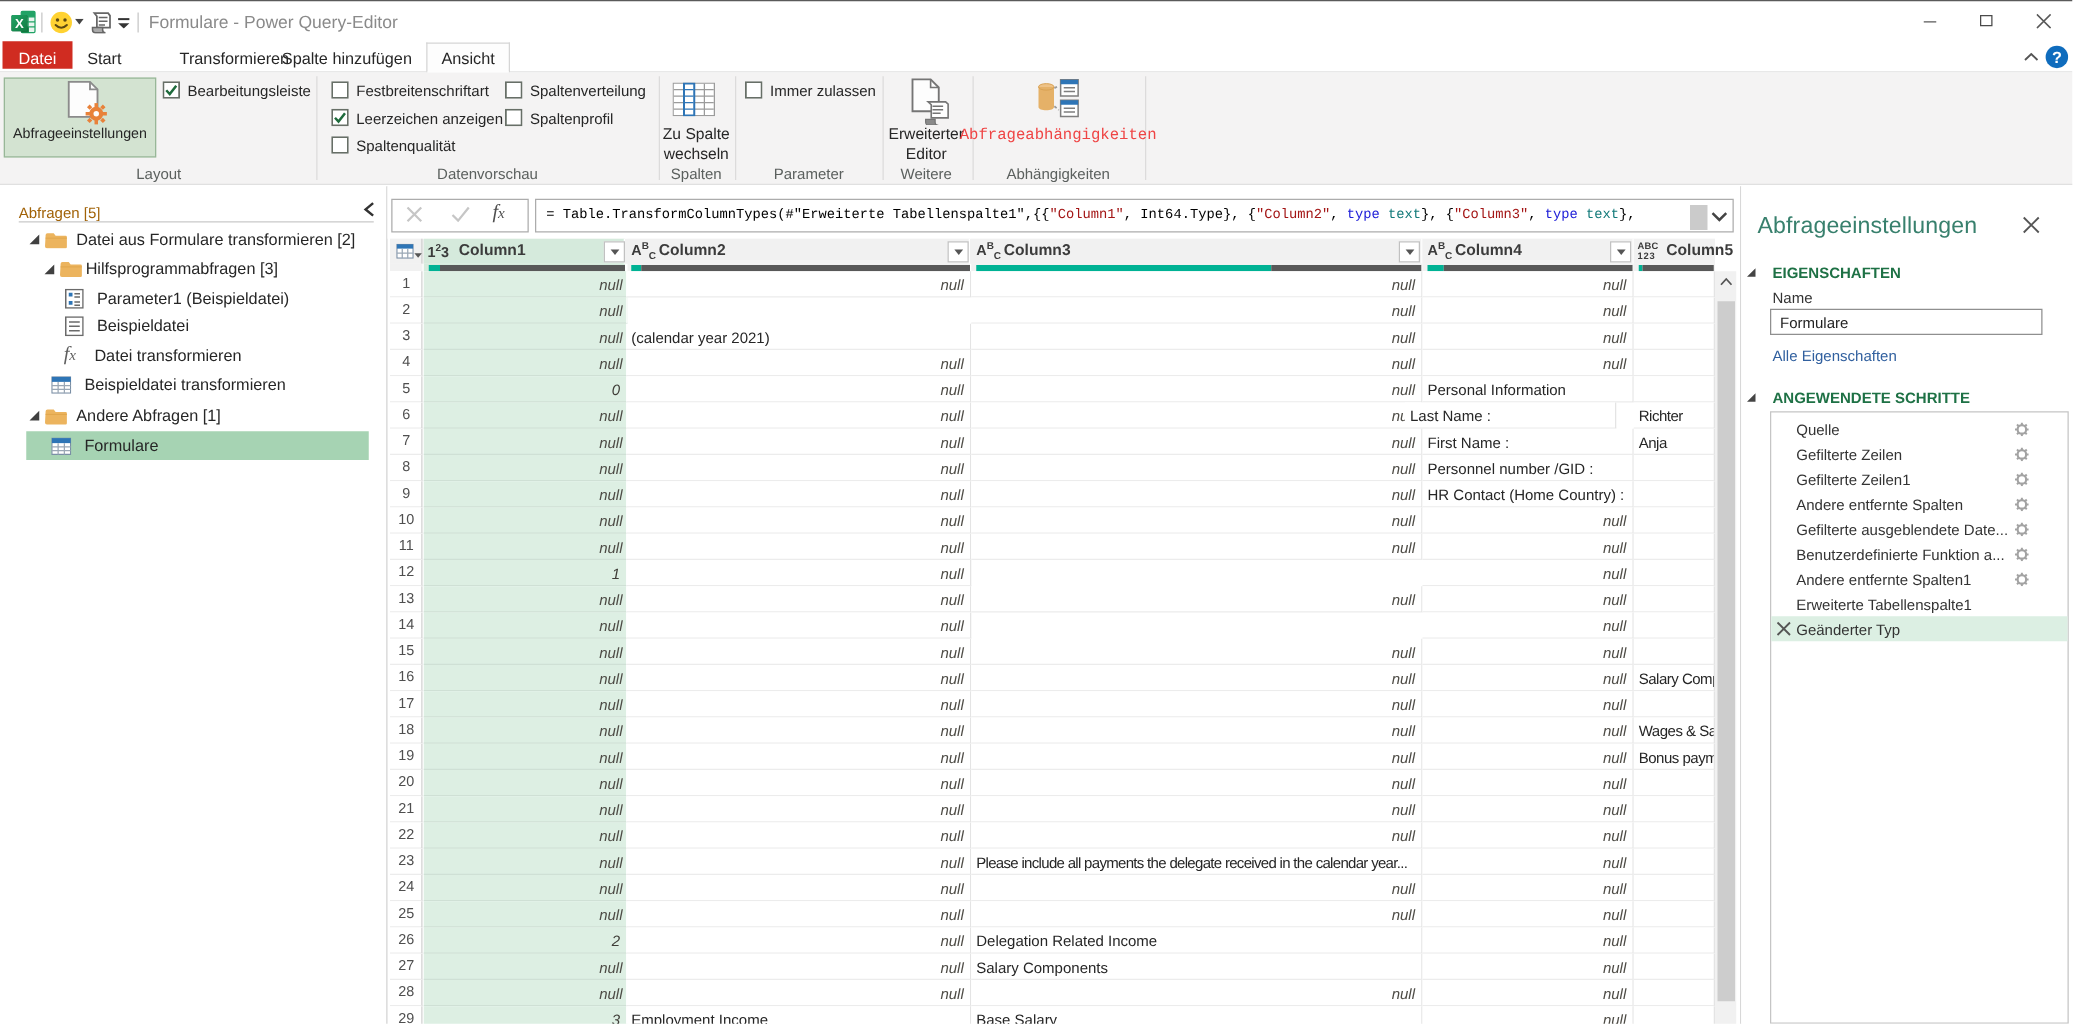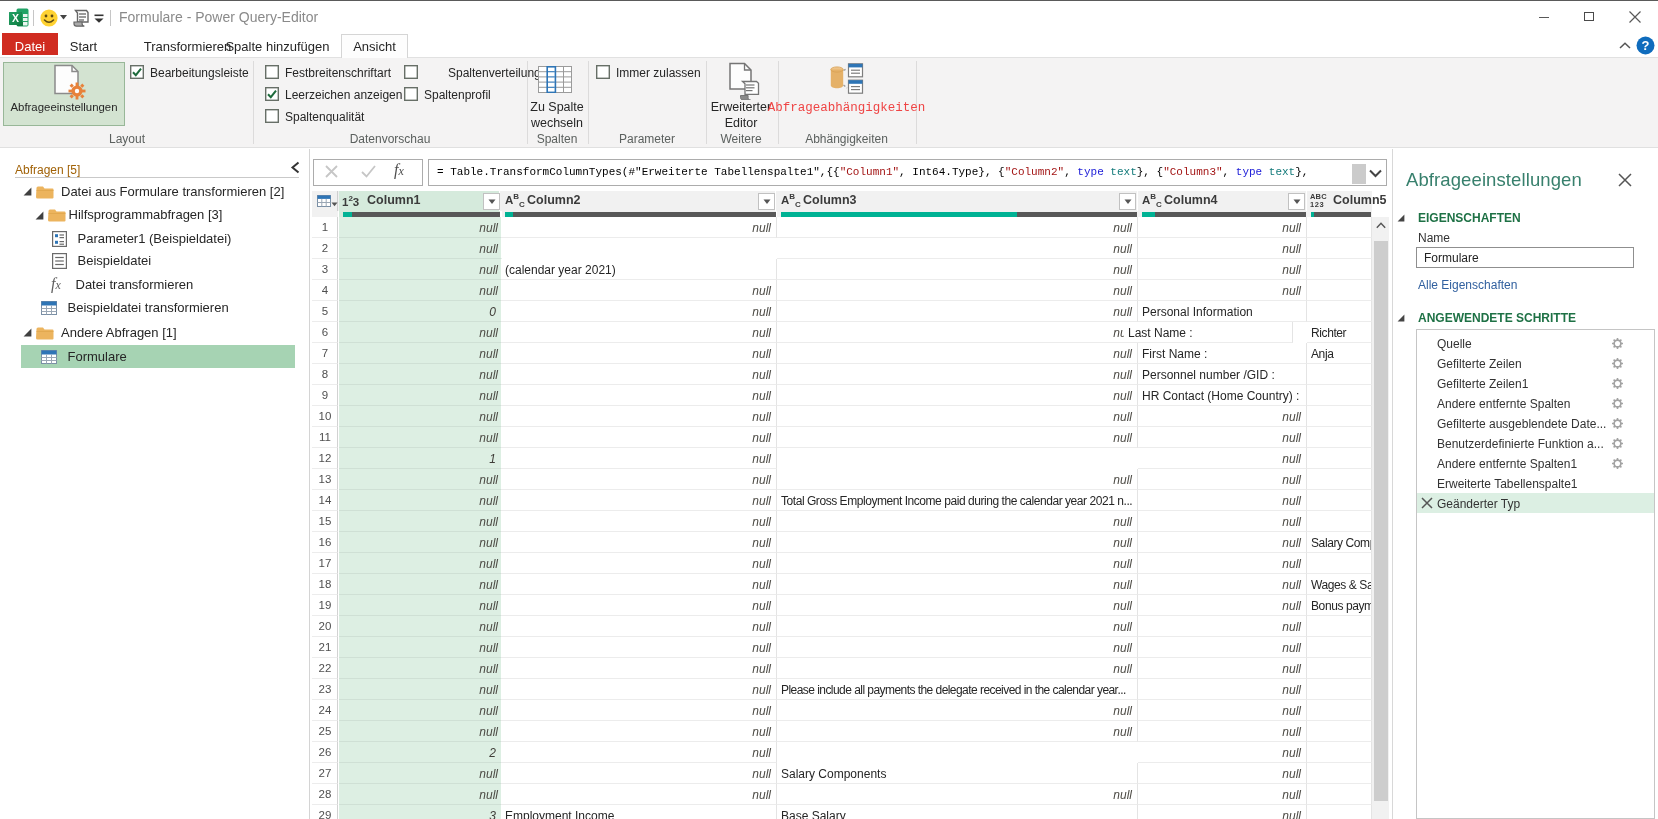--- a/index.html
+++ b/index.html
@@ -115,21 +115,21 @@
       <polyline points="3,7.2 5.8,10.2 11,3.6" fill="none" stroke="#1e6b3c" stroke-width="2"></polyline>
     </svg>
 <div class="tx" style="left:285px;top:86.5px;font-size:12px;color:#262626;text-align:center;">Leerzeichen anzeigen</div>
 <svg class="abs" style="left:265px;top:108px;" width="14" height="14" viewBox="0 0 14 14">
       <rect x="0.7" y="0.7" width="12.6" height="12.6" fill="#fff" stroke="#676f67" stroke-width="1.4"></rect>
     </svg>
 <div class="tx" style="left:285px;top:108.5px;font-size:12px;color:#262626;">Spaltenqualität</div>
 <svg class="abs" style="left:404px;top:64px;" width="14" height="14" viewBox="0 0 14 14">
       <rect x="0.7" y="0.7" width="12.6" height="12.6" fill="#fff" stroke="#676f67" stroke-width="1.4"></rect>
     </svg>
-<div class="tx" style="left:424px;top:64.5px;font-size:12px;color:#262626;margin-left:24px;">Spaltenverteilung</div>
+<div class="tx" style="left:424px;top:64.5px;font-size:12px;color:#262626;">Spaltenverteilung</div>
 <svg class="abs" style="left:404px;top:86px;" width="14" height="14" viewBox="0 0 14 14">
       <rect x="0.7" y="0.7" width="12.6" height="12.6" fill="#fff" stroke="#676f67" stroke-width="1.4"></rect>
     </svg>
 <div class="tx" style="left:424px;top:86.5px;font-size:12px;color:#262626;">Spaltenprofil</div>
 <div class="tx" style="left:390px;top:130.5px;transform:translateX(-50%);font-size:12px;color:#5b605e;">Datenvorschau</div>
 <svg class="abs" style="left:538px;top:65px;" width="34" height="27" viewBox="0 0 34 27">
 <rect x="0.5" y="0.5" width="33" height="26" fill="#fff" stroke="#9b9b9b" stroke-width="1"></rect>
 <line x1="17" y1="1" x2="17" y2="26" stroke="#9b9b9b" stroke-width="1"></line>
 <line x1="25.5" y1="1" x2="25.5" y2="26" stroke="#9b9b9b" stroke-width="1"></line>
 <line x1="1" y1="5.7" x2="33" y2="5.7" stroke="#9b9b9b" stroke-width="1"></line>
@@ -518,23 +518,20 @@
     </div>
     <div class="abs" style="left:1307px;top:468px;width:65px;height:21px;background:#fff;border-right:1px solid #e4e4e4;border-bottom:1px solid #ececec;overflow:hidden;"></div>
     <div class="abs" style="left:312px;top:489px;width:26px;height:21px;background:#fff;border-right:1px solid #d2d2d2;border-bottom:1px solid #ececec;"></div>
     <div class="tx" style="left:325px;top:492.5px;transform:translateX(-50%);font-size:11.5px;color:#4f4f4f;">14</div>
     <div class="abs" style="left:339px;top:489px;width:163px;height:21px;background:#ddefe3;border-right:1px solid #fff;border-bottom:1px solid #cfe0d5;">
       <div style="text-align:right;padding:3.5px 3px 0 0;font-size:12px;"><i style="color:#4d4b45;">null</i></div>
     </div>
     <div class="abs" style="left:501px;top:489px;width:276px;height:21px;background:#fff;border-right:1px solid #e4e4e4;border-bottom:1px solid #ececec;overflow:hidden;">
       <div style="text-align:right;padding:3.5px 5px 0 0;font-size:12px;"><i style="color:#4d4b45;">null</i></div>
     </div>
-    <div class="abs" style="left:777px;top:489px;width:361px;height:21px;background:#fff;border-right:1px solid #e4e4e4;border-bottom:1px solid #ececec;overflow:hidden;">
-      <div style="padding:3.5px 0 0 4px;font-size:12px;color:#262626;white-space:nowrap;"><span style="letter-spacing:-0.45px">Total Gross Employment Income paid during the calendar year 2021 n...</span></div>
-    </div>
     <div class="abs" style="left:1138px;top:489px;width:169px;height:21px;background:#fff;border-right:1px solid #e4e4e4;border-bottom:1px solid #ececec;overflow:hidden;">
       <div style="text-align:right;padding:3.5px 5px 0 0;font-size:12px;"><i style="color:#4d4b45;">null</i></div>
     </div>
     <div class="abs" style="left:1307px;top:489px;width:65px;height:21px;background:#fff;border-right:1px solid #e4e4e4;border-bottom:1px solid #ececec;overflow:hidden;"></div>
     <div class="abs" style="left:312px;top:510px;width:26px;height:21px;background:#fff;border-right:1px solid #d2d2d2;border-bottom:1px solid #ececec;"></div>
     <div class="tx" style="left:325px;top:513.5px;transform:translateX(-50%);font-size:11.5px;color:#4f4f4f;">15</div>
     <div class="abs" style="left:339px;top:510px;width:163px;height:21px;background:#ddefe3;border-right:1px solid #fff;border-bottom:1px solid #cfe0d5;">
       <div style="text-align:right;padding:3.5px 3px 0 0;font-size:12px;"><i style="color:#4d4b45;">null</i></div>
     </div>
     <div class="abs" style="left:501px;top:510px;width:276px;height:21px;background:#fff;border-right:1px solid #e4e4e4;border-bottom:1px solid #ececec;overflow:hidden;">
@@ -703,20 +700,23 @@
       <div style="text-align:right;padding:3.5px 5px 0 0;font-size:12px;"><i style="color:#4d4b45;">null</i></div>
     </div>
     <div class="abs" style="left:1307px;top:720px;width:65px;height:21px;background:#fff;border-right:1px solid #e4e4e4;border-bottom:1px solid #ececec;overflow:hidden;"></div>
     <div class="abs" style="left:312px;top:741px;width:26px;height:21px;background:#fff;border-right:1px solid #d2d2d2;border-bottom:1px solid #ececec;"></div>
     <div class="tx" style="left:325px;top:744.5px;transform:translateX(-50%);font-size:11.5px;color:#4f4f4f;">26</div>
     <div class="abs" style="left:339px;top:741px;width:163px;height:21px;background:#ddefe3;border-right:1px solid #fff;border-bottom:1px solid #cfe0d5;">
       <div style="text-align:right;padding:3.5px 5px 0 0;font-size:12px;font-style:italic;color:#3f3d38;">2</div>
     </div>
     <div class="abs" style="left:501px;top:741px;width:276px;height:21px;background:#fff;border-right:1px solid #e4e4e4;border-bottom:1px solid #ececec;overflow:hidden;">
       <div style="text-align:right;padding:3.5px 5px 0 0;font-size:12px;"><i style="color:#4d4b45;">null</i></div>
+    </div>
+    <div class="abs" style="left:777px;top:741px;width:361px;height:21px;background:#fff;border-right:1px solid #e4e4e4;border-bottom:1px solid #ececec;overflow:hidden;">
+      <div style="padding:3.5px 0 0 4px;font-size:12px;color:#262626;white-space:nowrap;">Delegation Related Income</div>
     </div>
     <div class="abs" style="left:1138px;top:741px;width:169px;height:21px;background:#fff;border-right:1px solid #e4e4e4;border-bottom:1px solid #ececec;overflow:hidden;">
       <div style="text-align:right;padding:3.5px 5px 0 0;font-size:12px;"><i style="color:#4d4b45;">null</i></div>
     </div>
     <div class="abs" style="left:1307px;top:741px;width:65px;height:21px;background:#fff;border-right:1px solid #e4e4e4;border-bottom:1px solid #ececec;overflow:hidden;"></div>
     <div class="abs" style="left:312px;top:762px;width:26px;height:21px;background:#fff;border-right:1px solid #d2d2d2;border-bottom:1px solid #ececec;"></div>
     <div class="tx" style="left:325px;top:765.5px;transform:translateX(-50%);font-size:11.5px;color:#4f4f4f;">27</div>
     <div class="abs" style="left:339px;top:762px;width:163px;height:21px;background:#ddefe3;border-right:1px solid #fff;border-bottom:1px solid #cfe0d5;">
       <div style="text-align:right;padding:3.5px 3px 0 0;font-size:12px;"><i style="color:#4d4b45;">null</i></div>
     </div>

